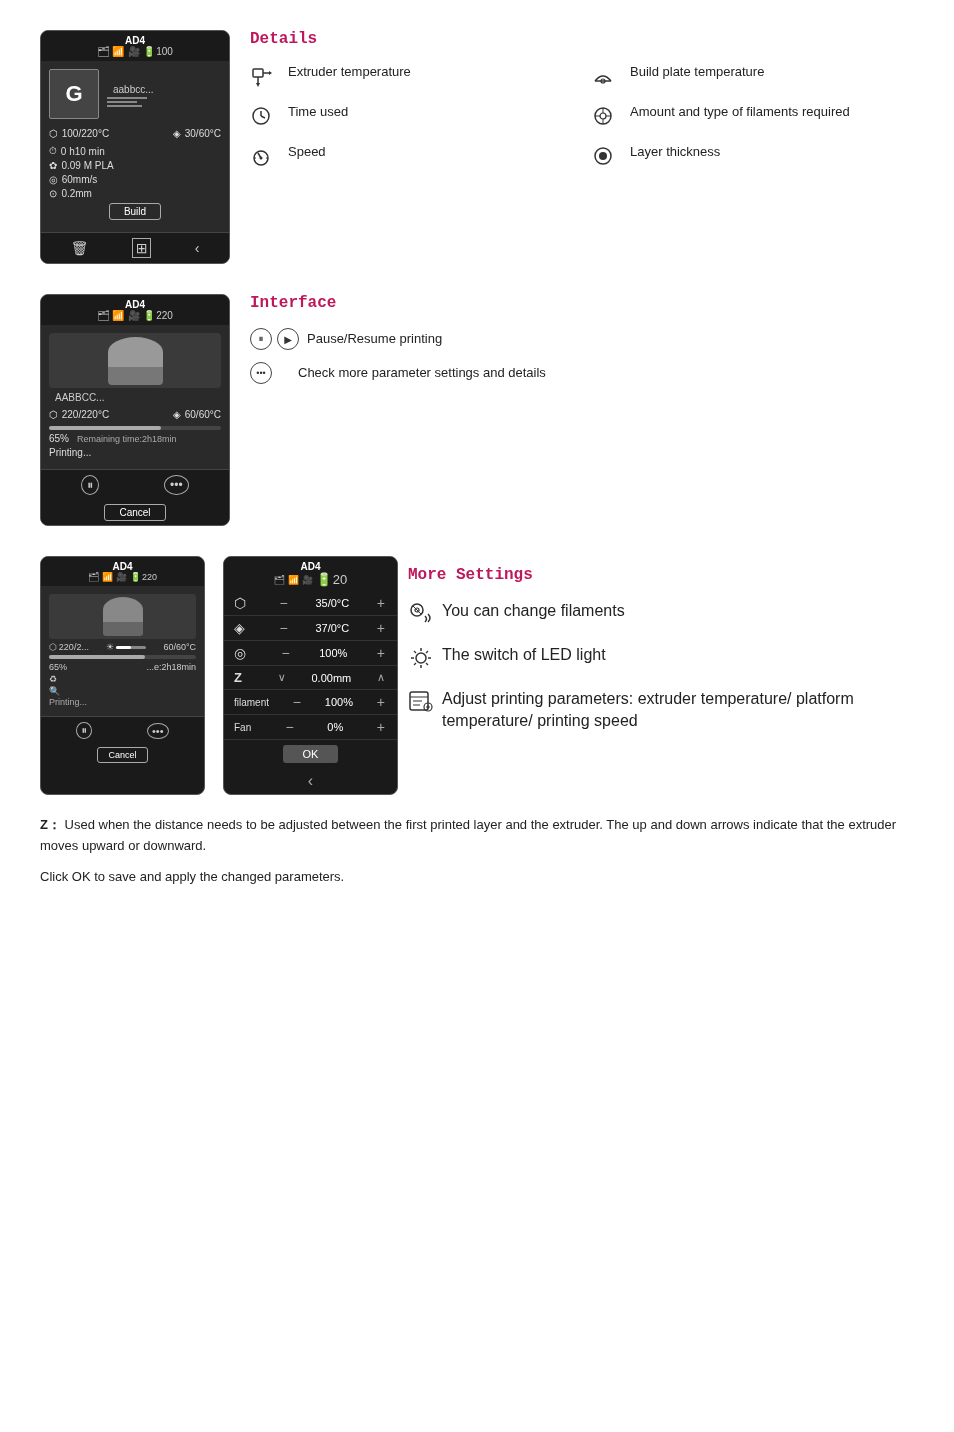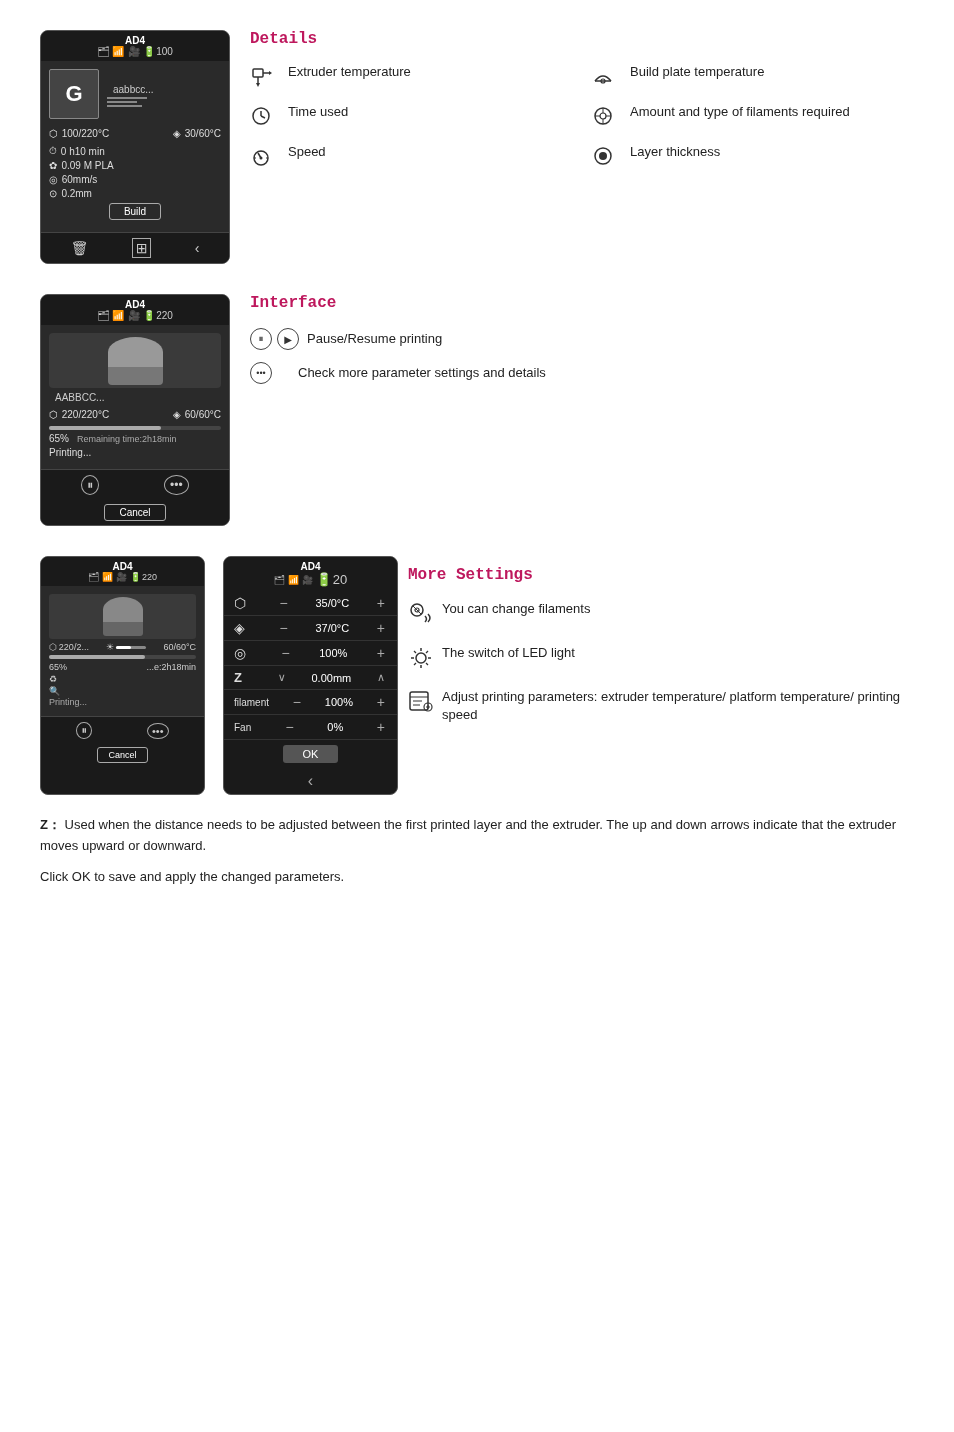--- a/index.html
+++ b/index.html
@@ -155,21 +155,21 @@
       align-items: flex-start;
       gap: 8px;
       margin-bottom: 12px;
     }
     .ms-icon {
       font-size: 18px;
       min-width: 26px;
       margin-top: 1px;
     }
     .ms-text {
-      font-size: 13px;
+      font-size: 16px;
       color: #222;
       line-height: 1.4;
     }
 
     
     .device-ms {
       border: 1.5px solid #555;
       border-radius: 8px;
       background: #1a1a1a;
       color: #fff;

